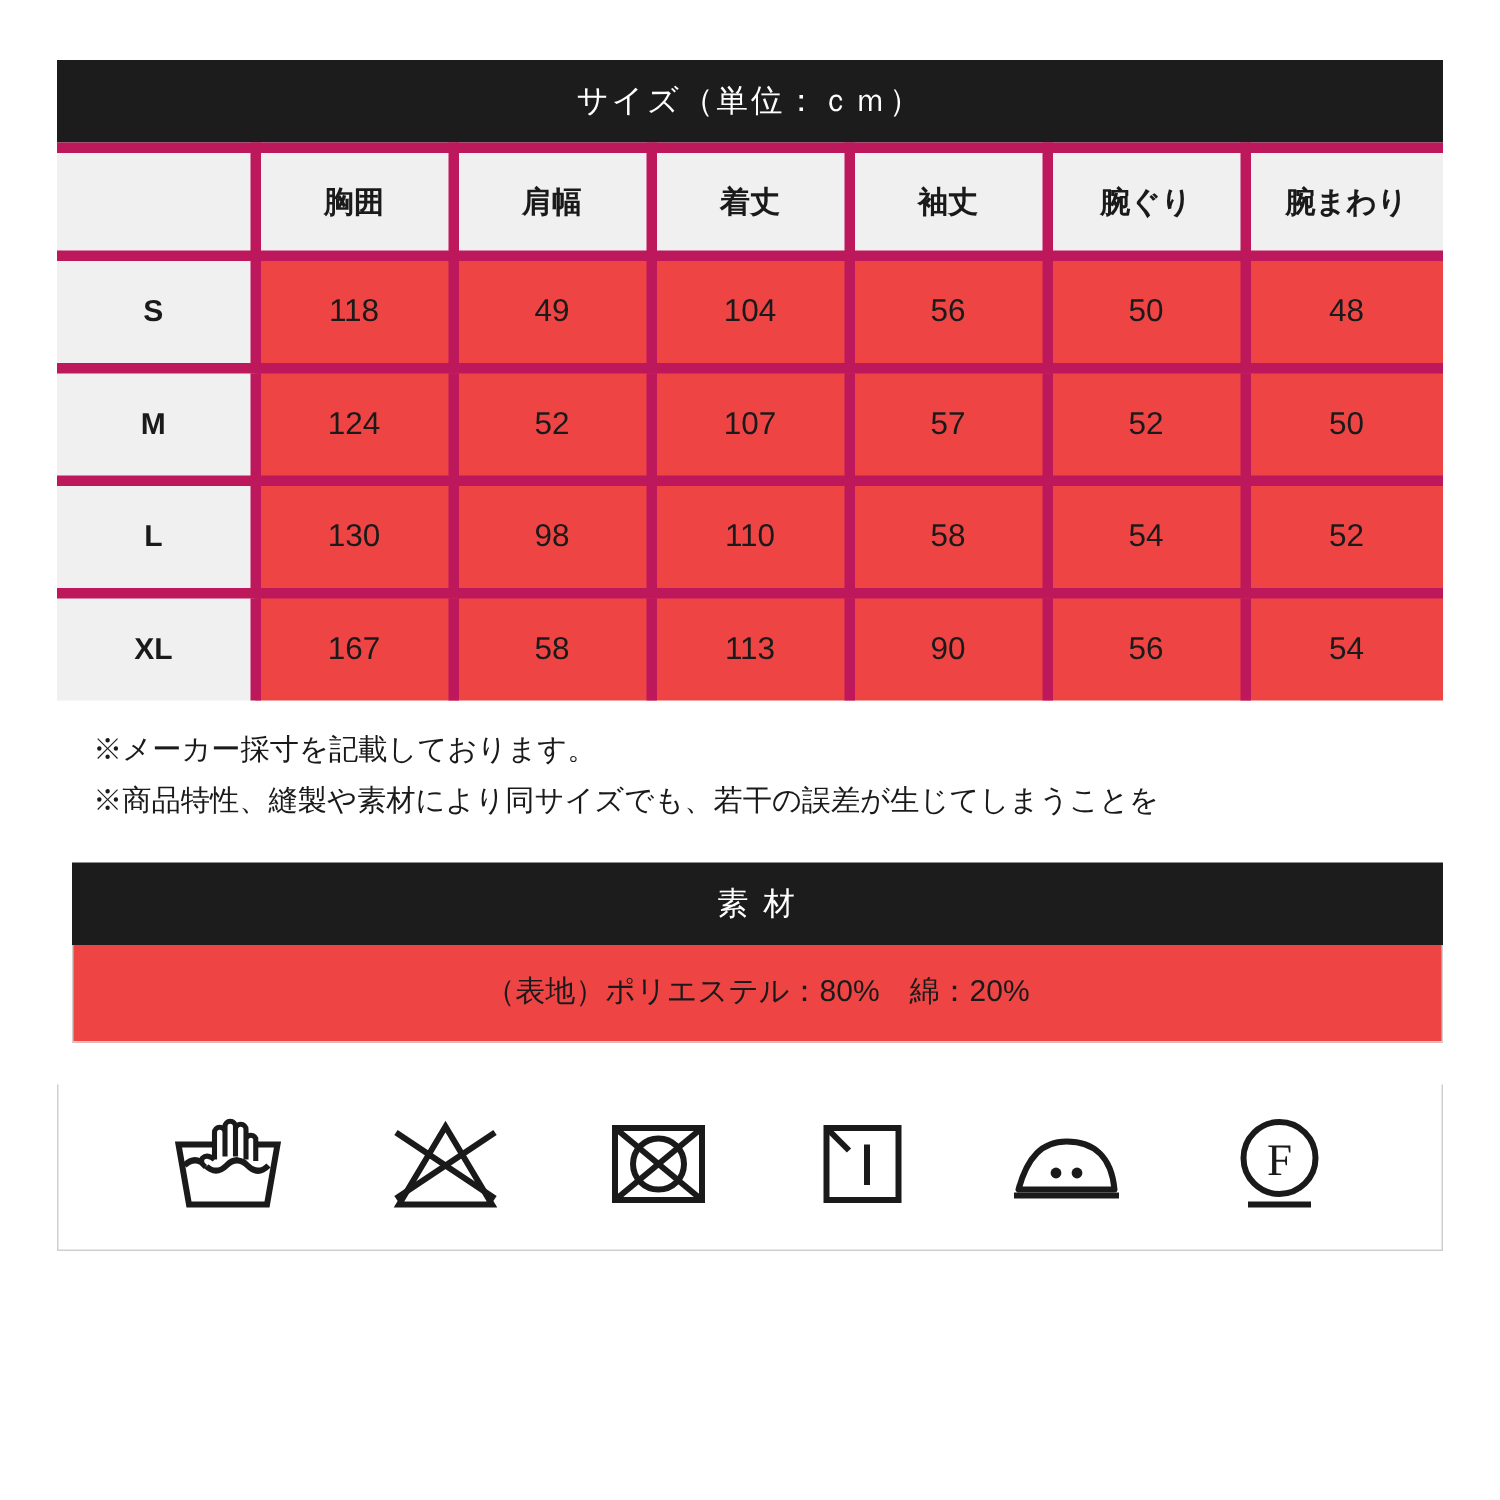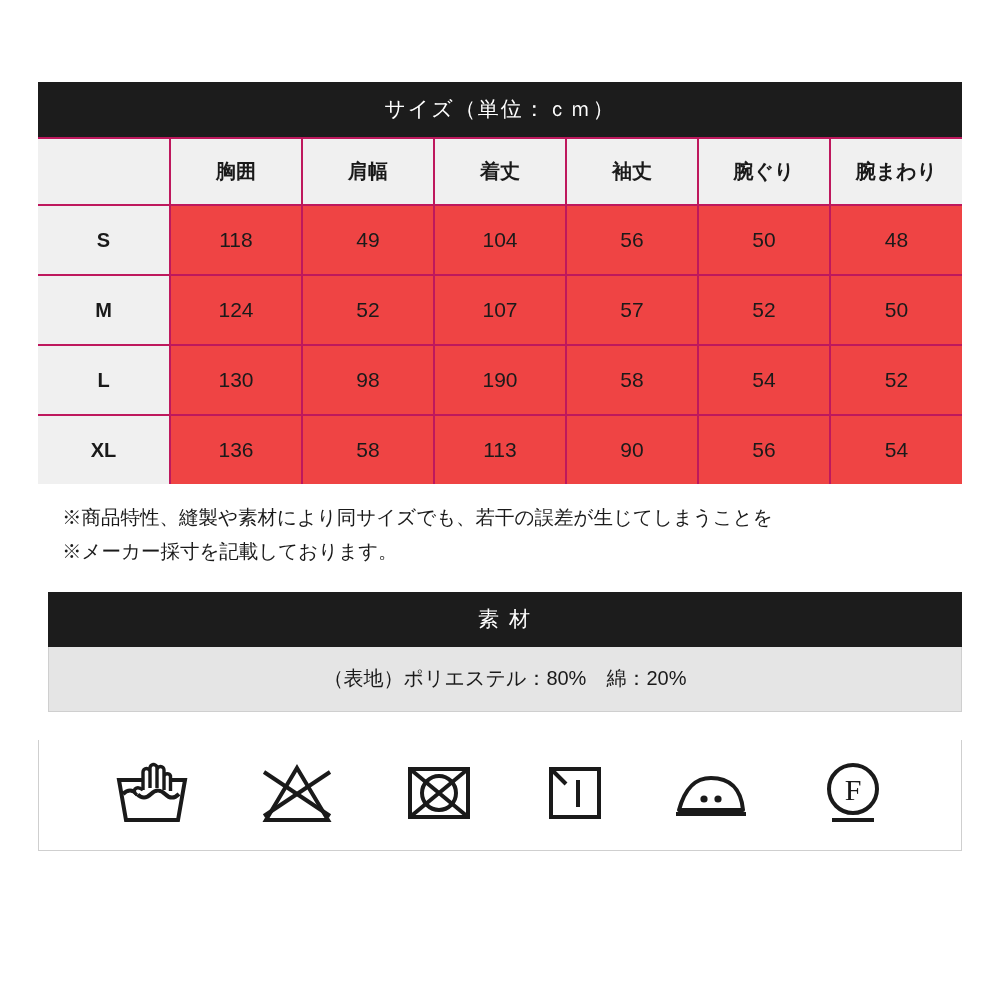--- a/index.html
+++ b/index.html
@@ -17,38 +17,38 @@
   .page {
     position: relative;
     width: 1000px;
     height: 1000px;
     box-sizing: border-box;
     padding: 0 38px;
   }
 
   
   .size-block {
-    margin-top: 82px;
+    margin-top: 40px;
   }
   .band {
     background: #1c1c1c;
     color: #ffffff;
     text-align: center;
     font-size: 21px;
     letter-spacing: 2px;
     padding: 13px 0 14px 0;
     font-weight: 400;
   }
   table.size {
     width: 100%;
     border-collapse: collapse;
     table-layout: fixed;
   }
   table.size th, table.size td {
-    border: 2px solid #be185d;
+    border: 7px solid #be185d;
     text-align: center;
     font-weight: normal;
   }
   table.size thead th {
     background: #f0f0f0;
     font-size: 20px;
     font-weight: bold;
     height: 63px;
     color: #1a1a1a;
   }
@@ -98,21 +98,21 @@
     margin-top: 24px;
     padding-left: 10px;
   }
   .material-body {
     border: 1px solid #cfcfcf;
     border-top: none;
     text-align: center;
     padding: 14px 0 16px 0;
     font-size: 20px;
     line-height: 1.7;
-    background: #e5e5e5;
+    background: #ef4444;
   }
 
   
   .wash-block {
     margin-top: 28px;
   }
   .wash-body {
     border: 1px solid #cfcfcf;
     border-top: none;
     background: #ffffff;
@@ -164,41 +164,41 @@
           <td>52</td>
           <td>107</td>
           <td>57</td>
           <td>52</td>
           <td>50</td>
         </tr>
         <tr>
           <th>L</th>
           <td>130</td>
           <td>98</td>
-          <td>190</td>
+          <td>110</td>
           <td>58</td>
           <td>54</td>
           <td>52</td>
         </tr>
         <tr>
           <th>XL</th>
-          <td>136</td>
+          <td>167</td>
           <td>58</td>
           <td>113</td>
           <td>90</td>
           <td>56</td>
           <td>54</td>
         </tr>
       </tbody>
     </table>
   </section>
 
   <div class="notes">
+    <div>※メーカー採寸を記載しております。</div>
     <div>※商品特性、縫製や素材により同サイズでも、若干の誤差が生じてしまうことを</div>
-    <div>※メーカー採寸を記載しております。</div>
   </div>
 
   <section class="material-block">
     <div class="band">素 材</div>
     <div class="material-body">
       <div>（表地）ポリエステル：80%　綿：20%</div>
     </div>
   </section>
 
   <section class="wash-block">

